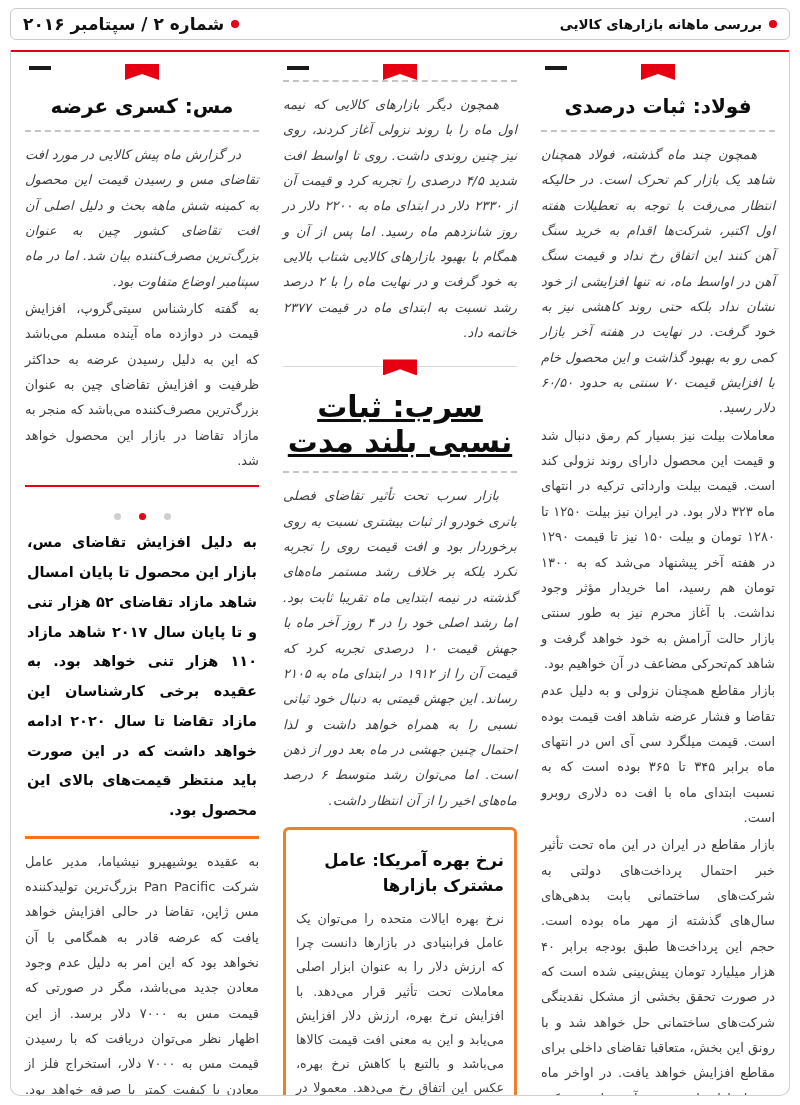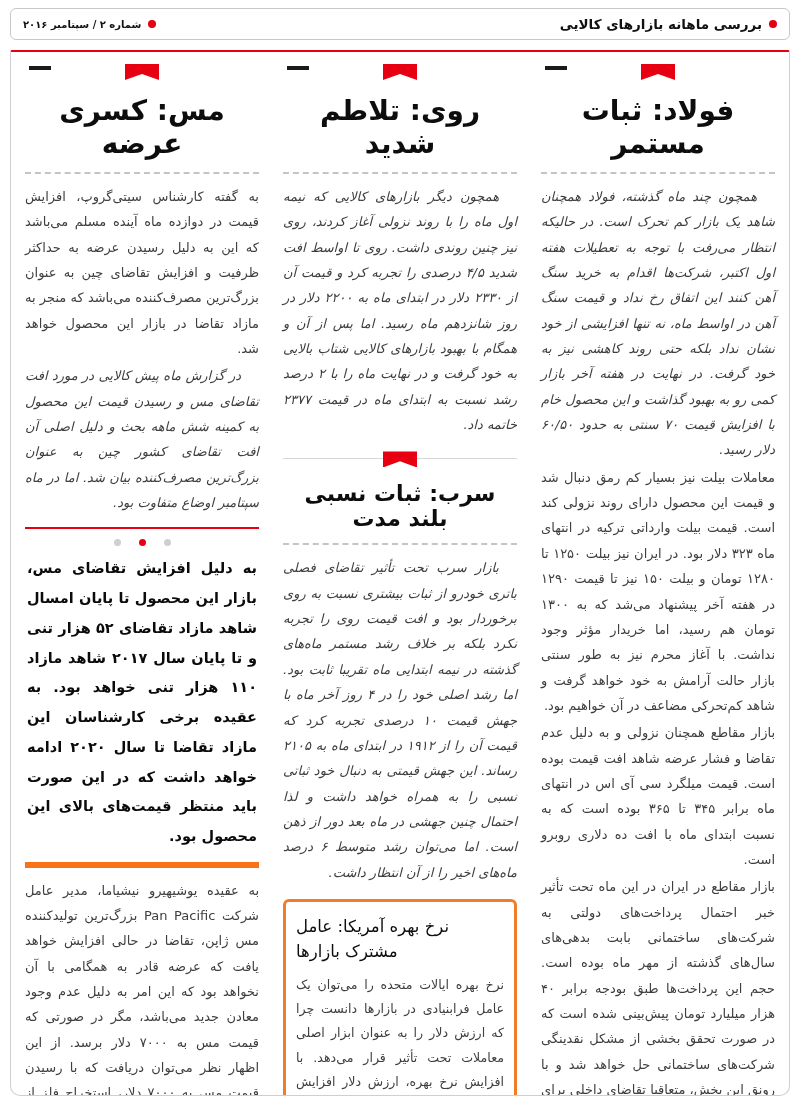--- a/index.html
+++ b/index.html
@@ -7,60 +7,60 @@
     font-family:"DejaVu Sans", sans-serif; }
   .page { position:relative; width:800px; height:1105px; background:#fff; }
 
   
   .header { position:absolute; top:8px; right:10px; left:10px; height:32px;
     border:1px solid #c9c9c9; border-radius:6px; background:#fff;
     display:flex; align-items:center; justify-content:space-between; padding:0 12px; }
   .hgroup { display:flex; align-items:center; gap:7px; }
   .bullet { width:8px; height:8px; border-radius:50%; background:#e60012; flex:0 0 auto; }
   .brand { font-size:13.5px; font-weight:bold; color:#111;margin-left:29px; }
-  .issue { font-size:10px; font-weight:bold; color:#111; }
+  .issue { font-size:17px; font-weight:bold; color:#111; }
 
   
   .main { position:absolute; top:50px; right:10px; left:10px; height:1046px;
     border:1px solid #cfcfcf; border-top:2px solid #e60012; border-radius:2px 2px 10px 10px;
     background:#fff; padding:10px 14px 12px; overflow:hidden; }
 
   .cols { display:flex; flex-direction:row; gap:24px; height:100%; }
   .col { flex:1 1 0; min-width:0; }
 
   
   .deco { position:relative; height:16px; margin-top:2px; }
   .dash { position:absolute; right:auto; left:4px; top:2px; width:22px; height:4px; background:#1a1a1a; }
   .ribbon { position:absolute; left:50%; transform:translateX(-50%); top:0; width:34px; height:16px;
     background:#e60012; clip-path:polygon(0 0,100% 0,100% 100%,50% 62%,0 100%); }
   .divider { position:relative; height:16px; margin:14px 0 2px; }
   .divider .line { position:absolute; top:7px; right:0; left:0; border-top:1px solid #d8d8d8; }
 
-  h1.sec-title { font-size:28px; font-weight:bold; color:#0d0d0d; text-align:center;
+  h1.sec-title { font-size:20px; font-weight:bold; color:#0d0d0d; text-align:center;
     margin:14px 0 12px; letter-spacing:0; }
-  h1.sec-title.small { font-size:22px; }
+  h1.sec-title.small { font-size:30px;text-decoration:underline; }
   .title-sep { border:0; border-top:2px dashed #c4c4c4; margin:0 0 10px; }
 
   p.body { font-size:13px; line-height:1.95; color:#3e3e3e; text-align:justify;
     text-justify:inter-word; margin-bottom:2px; }
   p.body.indent { text-indent:18px;font-style:italic; }
 
   
-  .pullquote { border-top:2px solid #e60012; border-bottom:6px solid #f97316;
-    margin:12px 0 10px; padding:6px 2px 10px; }
+  .pullquote { border-top:2px solid #e60012; border-bottom:3px solid #f97316;
+    margin:12px 0 10px; padding:22px 2px 10px; }
   .dots { display:flex; justify-content:center; gap:18px; margin:4px 0 8px; }
   .dot { width:7px; height:7px; border-radius:50%; background:#cfcfcf; }
   .dot.red { background:#e60012; }
   .pullquote p { font-size:14.5px; font-weight:bold; color:#0b0b0b; line-height:2.05;
     text-align:justify; }
 
   
   .ratebox { border:3px solid #ef7d2a; border-radius:6px; margin-top:14px; padding:10px 10px 12px; }
-  .ratebox h2 { font-size:16.5px; font-weight:normal; color:#0d0d0d; text-align:left;
-    line-height:1.55; margin:2px 0 8px; }
+  .ratebox h2 { font-size:16.5px; font-weight:bold; color:#0d0d0d; text-align:right;
+    line-height:1.55; margin:8px 0 8px; }
   .ratebox p { font-size:12.6px; line-height:1.92; color:#3e3e3e; text-align:justify; }
 
   .latin { direction:ltr; unicode-bidi:embed; }
 </style>
 </head>
 <body>
 
 <div class="page">
 
   <div class="header">
@@ -75,35 +75,34 @@
   </div>
 
   <div class="main">
     <div class="cols">
 
       <div class="col">
         <div class="deco">
           <span class="dash"></span>
           <span class="ribbon"></span>
         </div>
-        <h1 class="sec-title">فولاد: ثبات مستمر</h1>
+        <h1 class="sec-title">فولاد: ثبات درصدی</h1>
         <hr class="title-sep">
         <p class="body indent">همچون چند ماه گذشته، فولاد همچنان شاهد یک بازار کم تحرک است. در حالیکه انتظار می‌رفت با توجه به تعطیلات هفته اول اکتبر، شرکت‌ها اقدام به خرید سنگ آهن کنند این اتفاق رخ نداد و قیمت سنگ آهن در اواسط ماه، نه تنها افزایشی از خود نشان نداد بلکه حتی روند کاهشی نیز به خود گرفت. در نهایت در هفته آخر بازار کمی رو به بهبود گذاشت و این محصول خام با افزایش قیمت ۷۰ سنتی به حدود ۶۰/۵۰ دلار رسید.</p>
         <p class="body">معاملات بیلت نیز بسیار کم رمق دنبال شد و قیمت این محصول دارای روند نزولی کند است. قیمت بیلت وارداتی ترکیه در انتهای ماه ۳۲۳ دلار بود. در ایران نیز بیلت ۱۲۵۰ تا ۱۲۸۰ تومان و بیلت ۱۵۰ نیز تا قیمت ۱۲۹۰ در هفته آخر پیشنهاد می‌شد که به ۱۳۰۰ تومان هم رسید، اما خریدار مؤثر وجود نداشت. با آغاز محرم نیز به طور سنتی بازار حالت آرامش به خود خواهد گرفت و شاهد کم‌تحرکی مضاعف در آن خواهیم بود.</p>
         <p class="body">بازار مقاطع همچنان نزولی و به دلیل عدم تقاضا و فشار عرضه شاهد افت قیمت بوده است. قیمت میلگرد سی آی اس در انتهای ماه برابر ۳۴۵ تا ۳۶۵ بوده است که به نسبت ابتدای ماه با افت ده دلاری روبرو است.</p>
         <p class="body">بازار مقاطع در ایران در این ماه تحت تأثیر خبر احتمال پرداخت‌های دولتی به شرکت‌های ساختمانی بابت بدهی‌های سال‌های گذشته از مهر ماه بوده است. حجم این پرداخت‌ها طبق بودجه برابر ۴۰ هزار میلیارد تومان پیش‌بینی شده است که در صورت تحقق بخشی از مشکل نقدینگی شرکت‌های ساختمانی حل خواهد شد و با رونق این بخش، متعاقبا تقاضای داخلی برای مقاطع افزایش خواهد یافت. در اواخر ماه نیز با بازارسازی ذوب آهن، این شرکت توانست ۱۱۰ هزار تن تیرآهن و میلگرد را در پایه قیمت ۱۳۹۵۰ به فروش برساند.</p>
 
       </div>
 
       <div class="col">
         <div class="deco">
           <span class="dash"></span>
           <span class="ribbon"></span>
         </div>
-        <h1 class="sec-title">روی: تلاطم شدید</h1>
         <hr class="title-sep">
         <p class="body indent">همچون دیگر بازارهای کالایی که نیمه اول ماه را با روند نزولی آغاز کردند، روی نیز چنین روندی داشت. روی تا اواسط افت شدید ۴/۵ درصدی را تجربه کرد و قیمت آن از ۲۳۳۰ دلار در ابتدای ماه به ۲۲۰۰ دلار در روز شانزدهم ماه رسید. اما پس از آن و همگام با بهبود بازارهای کالایی شتاب بالایی به خود گرفت و در نهایت ماه را با ۲ درصد رشد نسبت به ابتدای ماه در قیمت ۲۳۷۷ خاتمه داد.</p>
 
         <div class="divider">
           <span class="line"></span>
           <span class="ribbon"></span>
         </div>
         <h1 class="sec-title small">سرب: ثبات نسبی بلند مدت</h1>
         <hr class="title-sep">
         <p class="body indent">بازار سرب تحت تأثیر تقاضای فصلی باتری خودرو از ثبات بیشتری نسبت به روی برخوردار بود و افت قیمت روی را تجربه نکرد بلکه بر خلاف رشد مستمر ماه‌های گذشته در نیمه ابتدایی ماه تقریبا ثابت بود. اما رشد اصلی خود را در ۴ روز آخر ماه با جهش قیمت ۱۰ درصدی تجربه کرد که قیمت آن را از ۱۹۱۲ در ابتدای ماه به ۲۱۰۵ رساند. این جهش قیمتی به دنبال خود ثباتی نسبی را به همراه خواهد داشت و لذا احتمال چنین جهشی در ماه بعد دور از ذهن است. اما می‌توان رشد متوسط ۶ درصد ماه‌های اخیر را از آن انتظار داشت.</p>
@@ -114,22 +113,22 @@
         </div>
       </div>
 
       <div class="col">
         <div class="deco">
           <span class="dash"></span>
           <span class="ribbon"></span>
         </div>
         <h1 class="sec-title">مس: کسری عرضه</h1>
         <hr class="title-sep">
+        <p class="body indent">در گزارش ماه پیش کالایی در مورد افت تقاضای مس و رسیدن قیمت این محصول به کمینه شش ماهه بحث و دلیل اصلی آن افت تقاضای کشور چین به عنوان بزرگ‌ترین مصرف‌کننده بیان شد. اما در ماه سپتامبر اوضاع متفاوت بود.</p>
         <p class="body">به گفته کارشناس سیتی‌گروپ، افزایش قیمت در دوازده ماه آینده مسلم می‌باشد که این به دلیل رسیدن عرضه به حداکثر ظرفیت و افزایش تقاضای چین به عنوان بزرگ‌ترین مصرف‌کننده می‌باشد که منجر به مازاد تقاضا در بازار این محصول خواهد شد.</p>
-        <p class="body indent">در گزارش ماه پیش کالایی در مورد افت تقاضای مس و رسیدن قیمت این محصول به کمینه شش ماهه بحث و دلیل اصلی آن افت تقاضای کشور چین به عنوان بزرگ‌ترین مصرف‌کننده بیان شد. اما در ماه سپتامبر اوضاع متفاوت بود.</p>
 
         <div class="pullquote">
           <div class="dots">
             <span class="dot"></span>
             <span class="dot red"></span>
             <span class="dot"></span>
           </div>
           <p>به دلیل افزایش تقاضای مس، بازار این محصول تا پایان امسال شاهد مازاد تقاضای ۵۲ هزار تنی و تا پایان سال ۲۰۱۷ شاهد مازاد ۱۱۰ هزار تنی خواهد بود. به عقیده برخی کارشناسان این مازاد تقاضا تا سال ۲۰۲۰ ادامه خواهد داشت که در این صورت باید منتظر قیمت‌های بالای این محصول بود.</p>
         </div>
 

